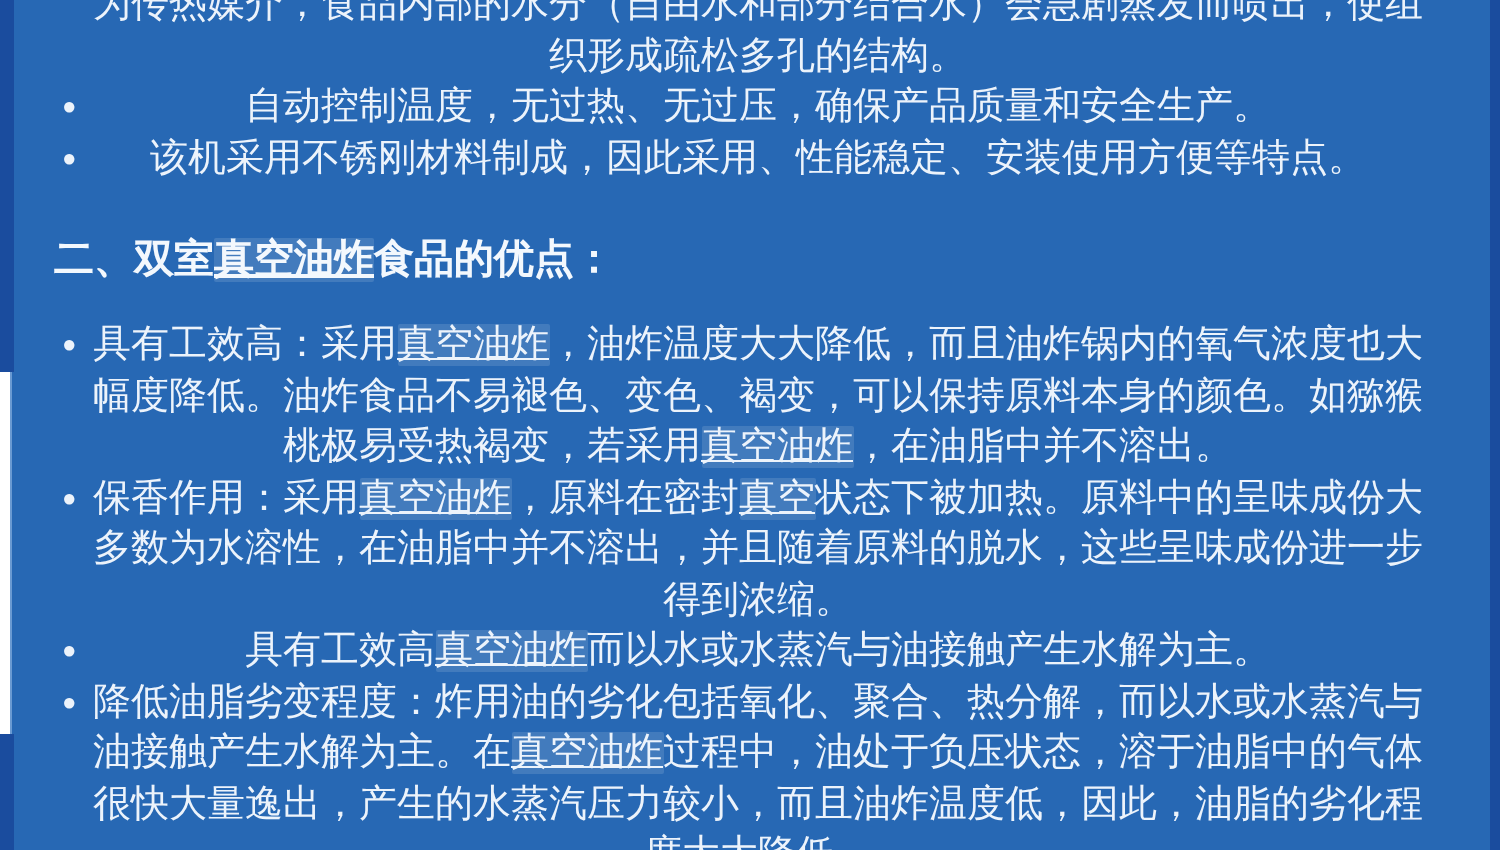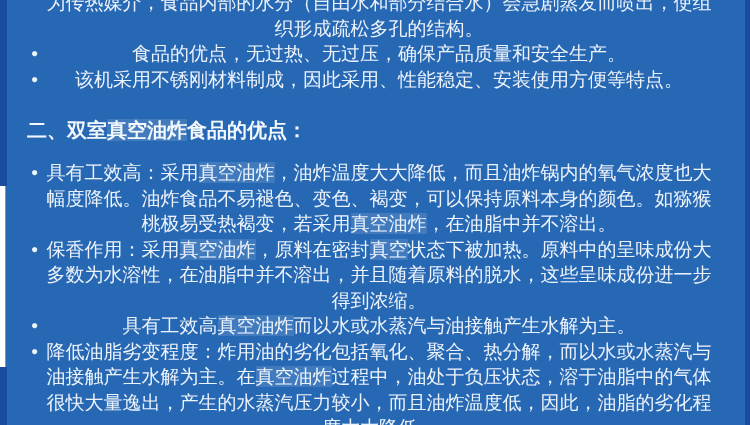--- a/index.html
+++ b/index.html
@@ -33,37 +33,37 @@
     position: absolute; left: 4px; top: 0;
     font-size: 12px; line-height: 25.5px; color: #ecf3fb;
   }
   .heading {
     position: absolute; left: 27px; top: 117px;
     margin: 0;
     font-size: 20px; font-weight: bold;
     line-height: 26px; color: #f3f8fd;
     white-space: nowrap;
   }
-  .hl { background: rgba(255,255,255,0.13); border-radius: 1px; }
+  .hl { background: rgba(255,255,255,0.13); border-radius: 1px; text-decoration: underline; }
 </style>
 </head>
 <body>
 
 <div class="strip strip-left-top"></div>
 <div class="strip strip-left-mid"></div>
 <div class="strip strip-left-bottom"></div>
 <div class="strip strip-right"></div>
 
 <div class="content">
 
   <div class="block block-top">
     <p class="para cont-para"><span>为传热媒介，食品内部的水分（自由水和部分结合水）会急剧蒸发而喷出，使组织形成疏松多孔的结构。</span></p>
     <div class="li">
       <span class="bullet">●</span>
-      <p class="para"><span>食品的优点，无过热、无过压，确保产品质量和安全生产。</span></p>
+      <p class="para"><span>自动控制温度，无过热、无过压，确保产品质量和安全生产。</span></p>
     </div>
     <div class="li">
       <span class="bullet">●</span>
       <p class="para"><span>该机采用不锈刚材料制成，因此采用、性能稳定、安装使用方便等特点。</span></p>
     </div>
   </div>
 
   <h2 class="heading"><span>二、双室</span><span class="hl">真空油炸</span><span>食品的优点：</span></h2>
 
   <div class="block block-adv">

